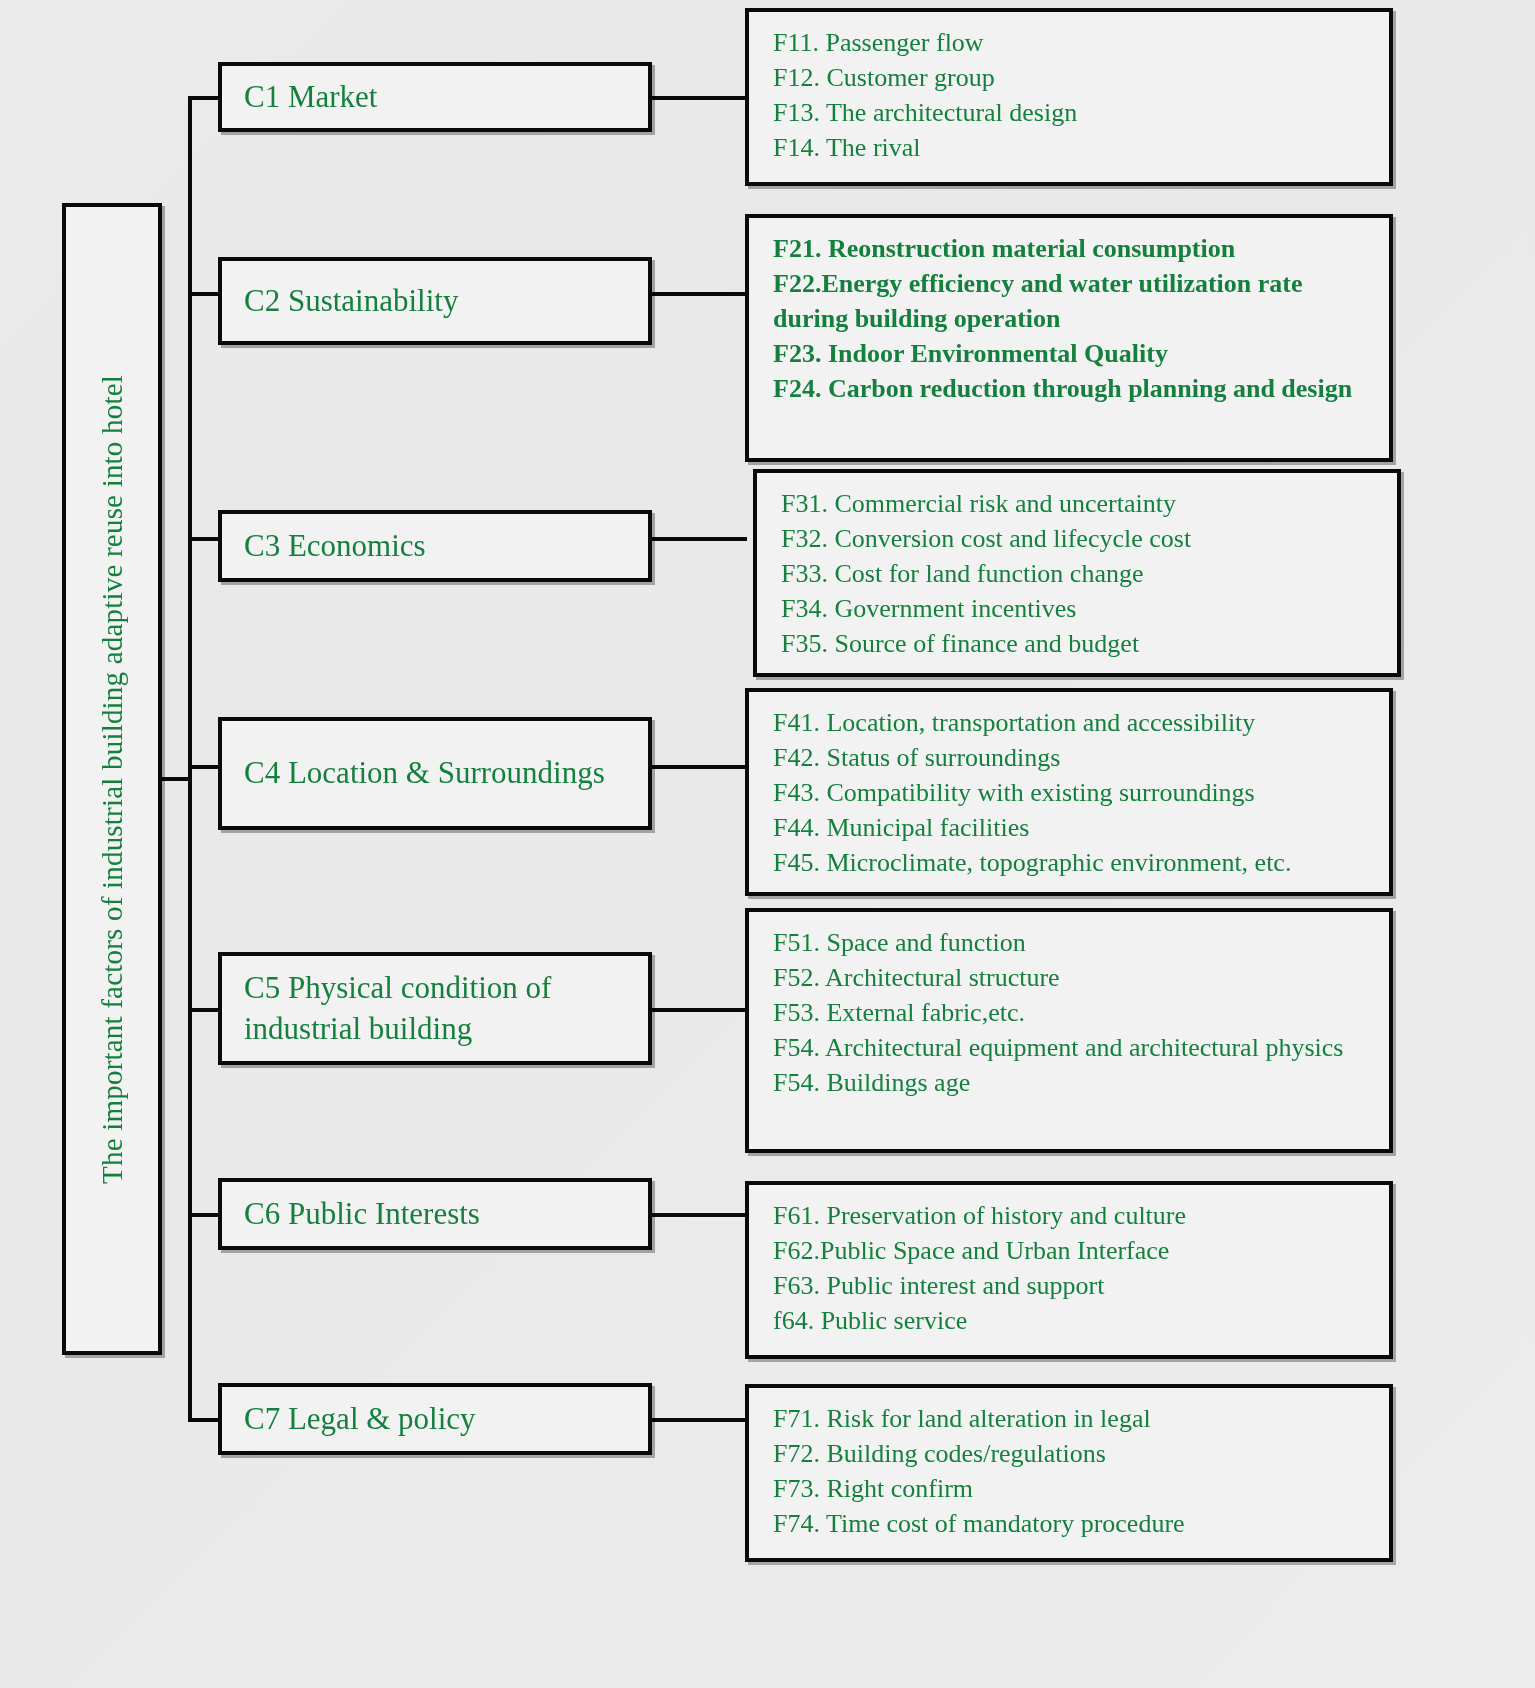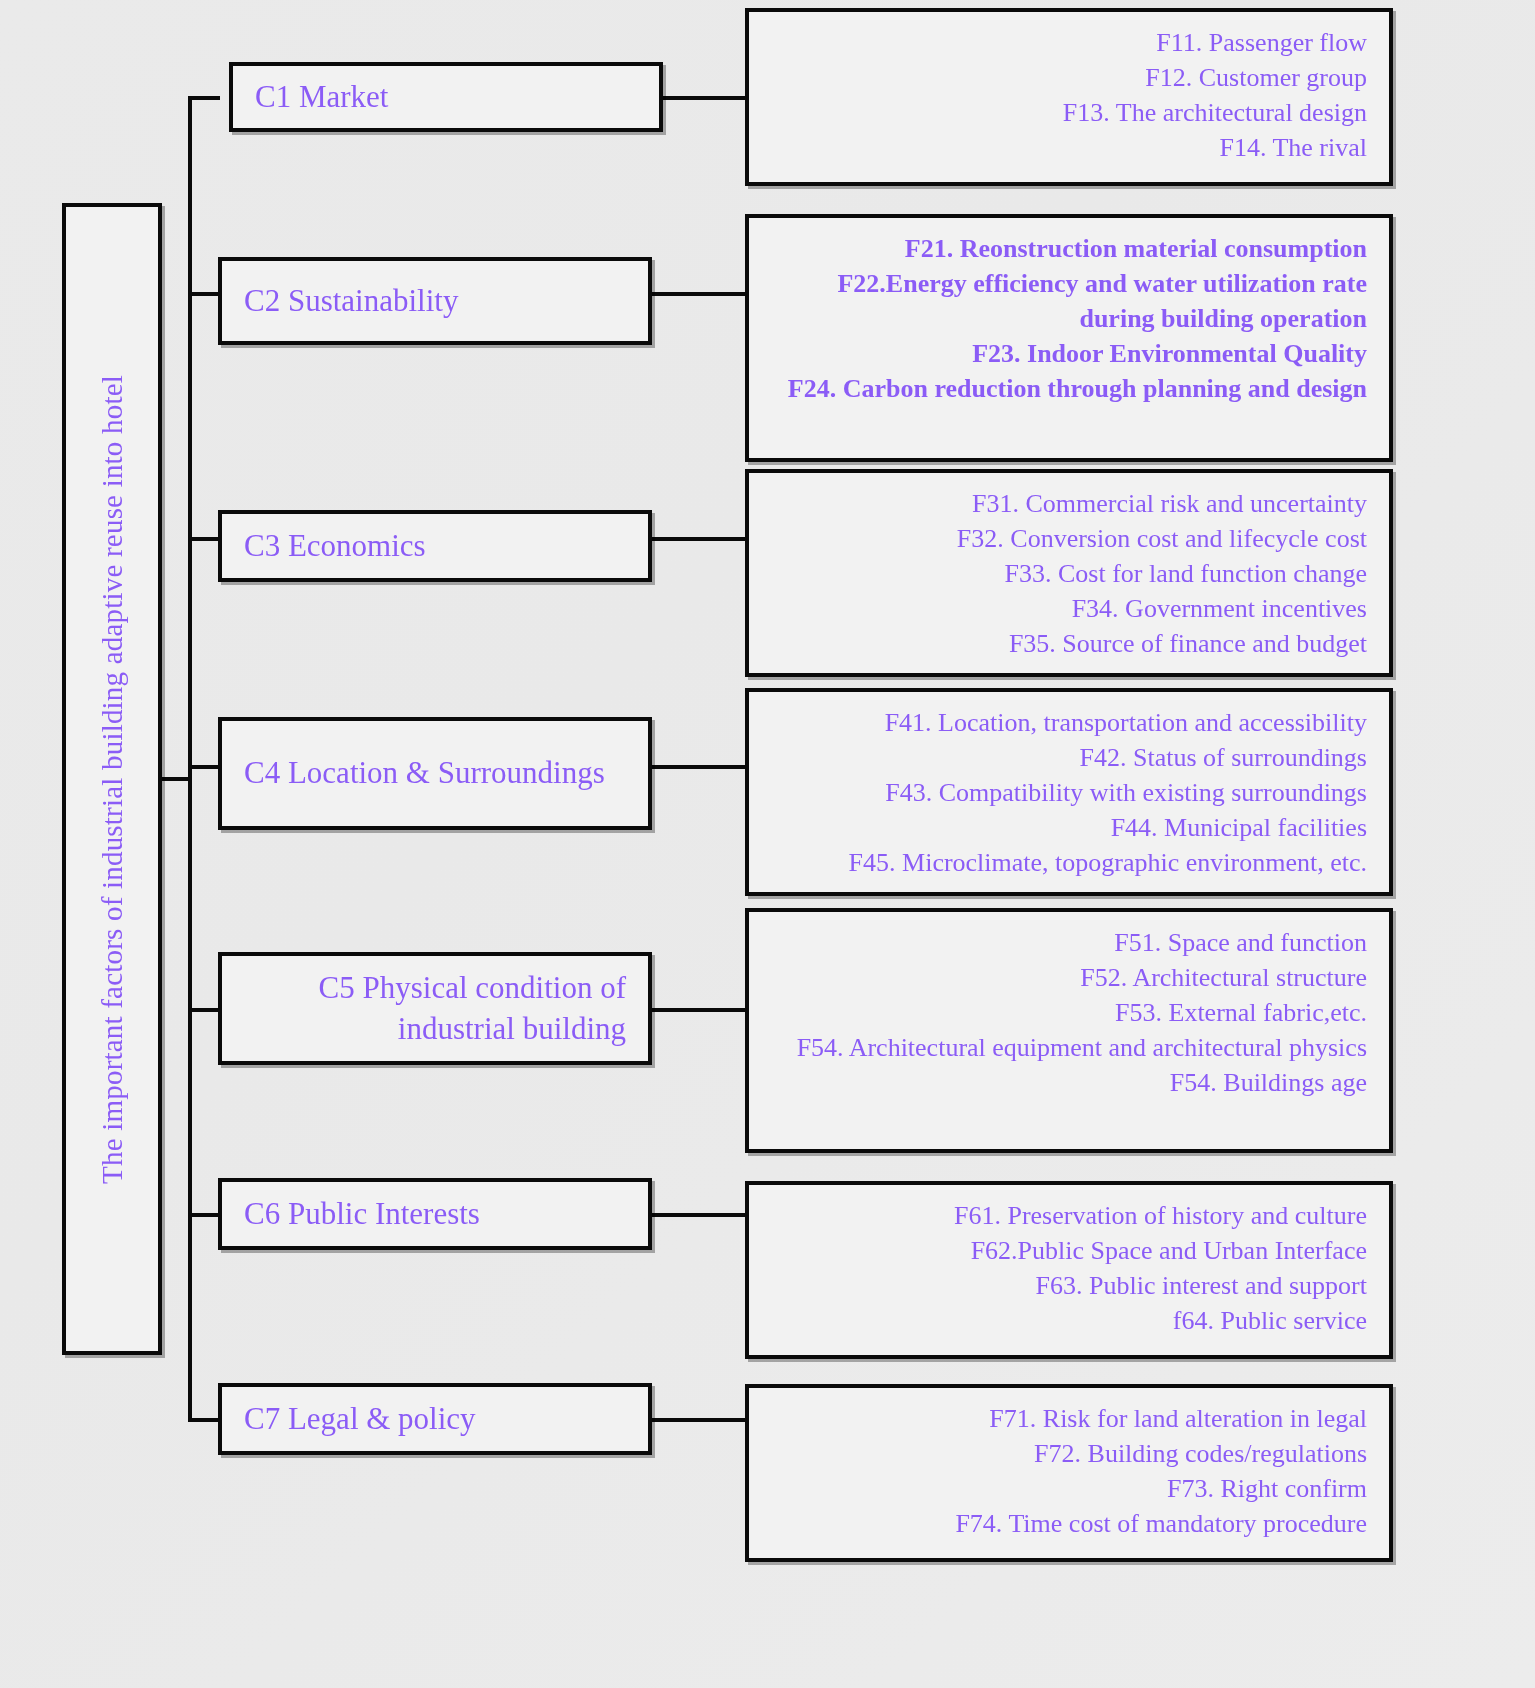--- a/index.html
+++ b/index.html
@@ -16,22 +16,21 @@
     overflow: hidden;
   }
 
   
   .box {
     position: absolute;
     box-sizing: border-box;
     border: 4px solid #0a0a0a;
     background: #f2f2f2;
     box-shadow: 3px 3px 0 rgba(0,0,0,0.30);
-    color: #8b5cf6;
-    text-align: right;
+    color: #15803d;
   }
 
   
   #root-box {
     left: 62px;
     top: 203px;
     width: 100px;
     height: 1152px;
     display: flex;
     align-items: center;
@@ -104,21 +103,21 @@
   <div class="line h" style="left:650px; top:537px;  width:97px;"></div>
   <div class="line h" style="left:650px; top:765px;  width:97px;"></div>
   <div class="line h" style="left:650px; top:1008px; width:97px;"></div>
   <div class="line h" style="left:650px; top:1213px; width:97px;"></div>
   <div class="line h" style="left:650px; top:1418px; width:97px;"></div>
 
   <div class="box" id="root-box">
     <span id="root-label">The important factors of industrial building adaptive reuse into hotel</span>
   </div>
 
-  <div class="box c-box" style="top:62px; height:70px;margin-left:11px;">
+  <div class="box c-box" style="top:62px; height:70px;">
     <span class="c-label">C1 Market</span>
   </div>
   <div class="box c-box" style="top:257px; height:88px;">
     <span class="c-label">C2 Sustainability</span>
   </div>
   <div class="box c-box" style="top:502px; height:72px;margin-top:8px;">
     <span class="c-label">C3 Economics</span>
   </div>
   <div class="box c-box" style="top:709px; height:113px;margin-top:8px;">
     <span class="c-label">C4 Location &amp; Surroundings</span>
@@ -144,21 +143,21 @@
 
   <div class="box f-box" style="top:214px; height:248px;font-weight:bold;">
     <ul class="f-list">
       <li>F21. Reonstruction material consumption</li>
       <li class="wrapish">F22.Energy efficiency and water utilization rate during building operation</li>
       <li>F23. Indoor Environmental Quality</li>
       <li class="wrapish">F24. Carbon reduction through planning and design</li>
     </ul>
   </div>
 
-  <div class="box f-box" style="top:469px; height:208px;">
+  <div class="box f-box" style="top:469px; height:208px;margin-left:8px;">
     <ul class="f-list">
       <li>F31. Commercial risk and uncertainty</li>
       <li>F32. Conversion cost and lifecycle cost</li>
       <li>F33. Cost for land function change</li>
       <li>F34. Government incentives</li>
       <li>F35. Source of finance and budget</li>
     </ul>
   </div>
 
   <div class="box f-box" style="top:688px; height:208px;">

